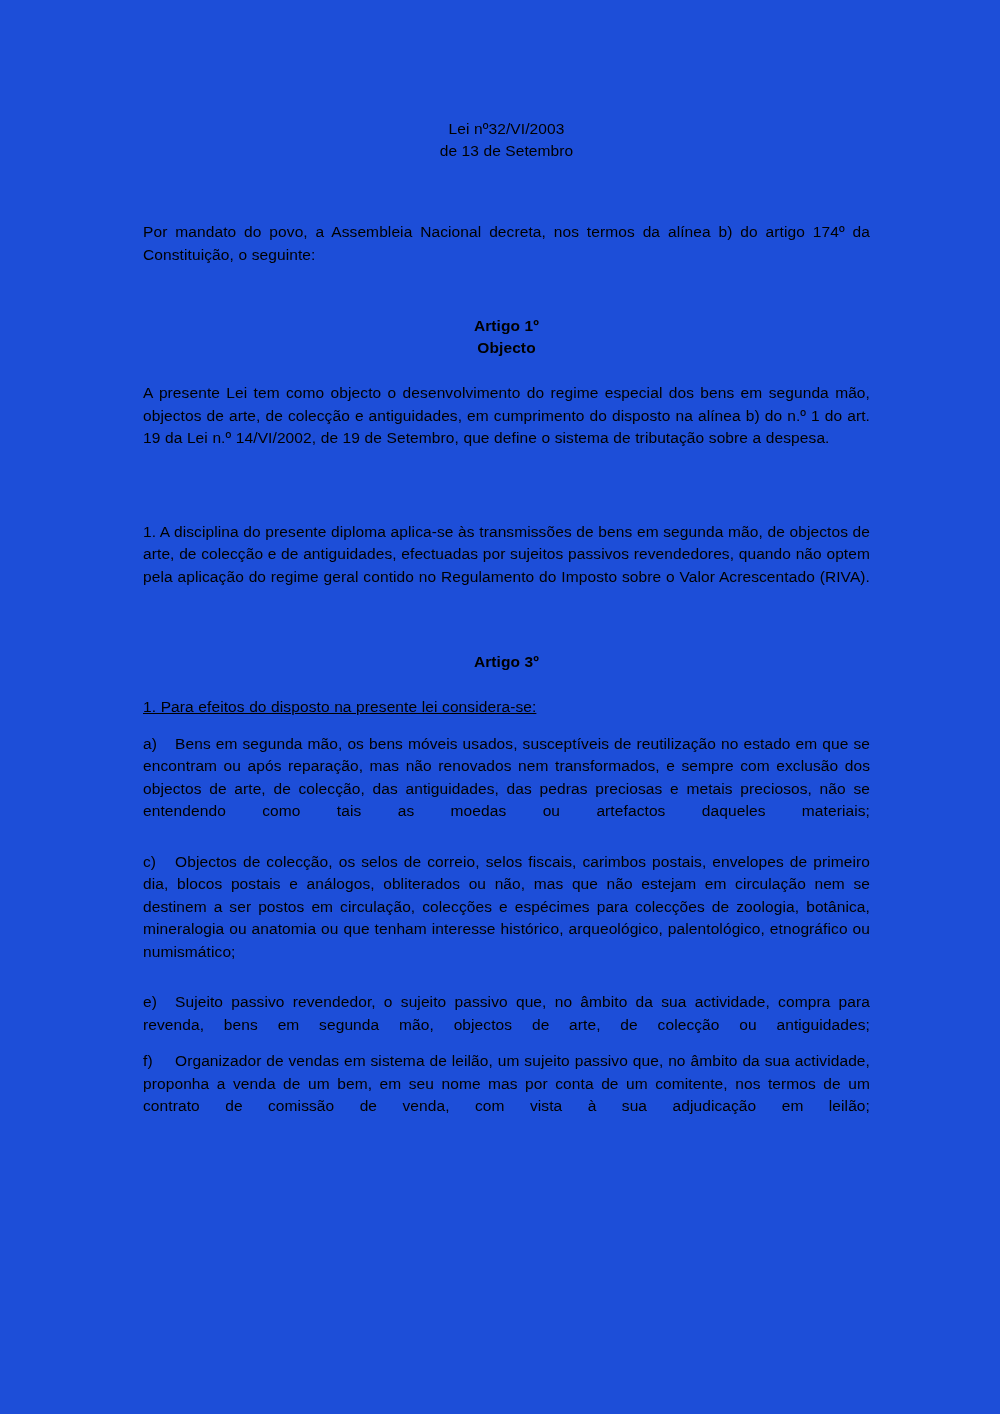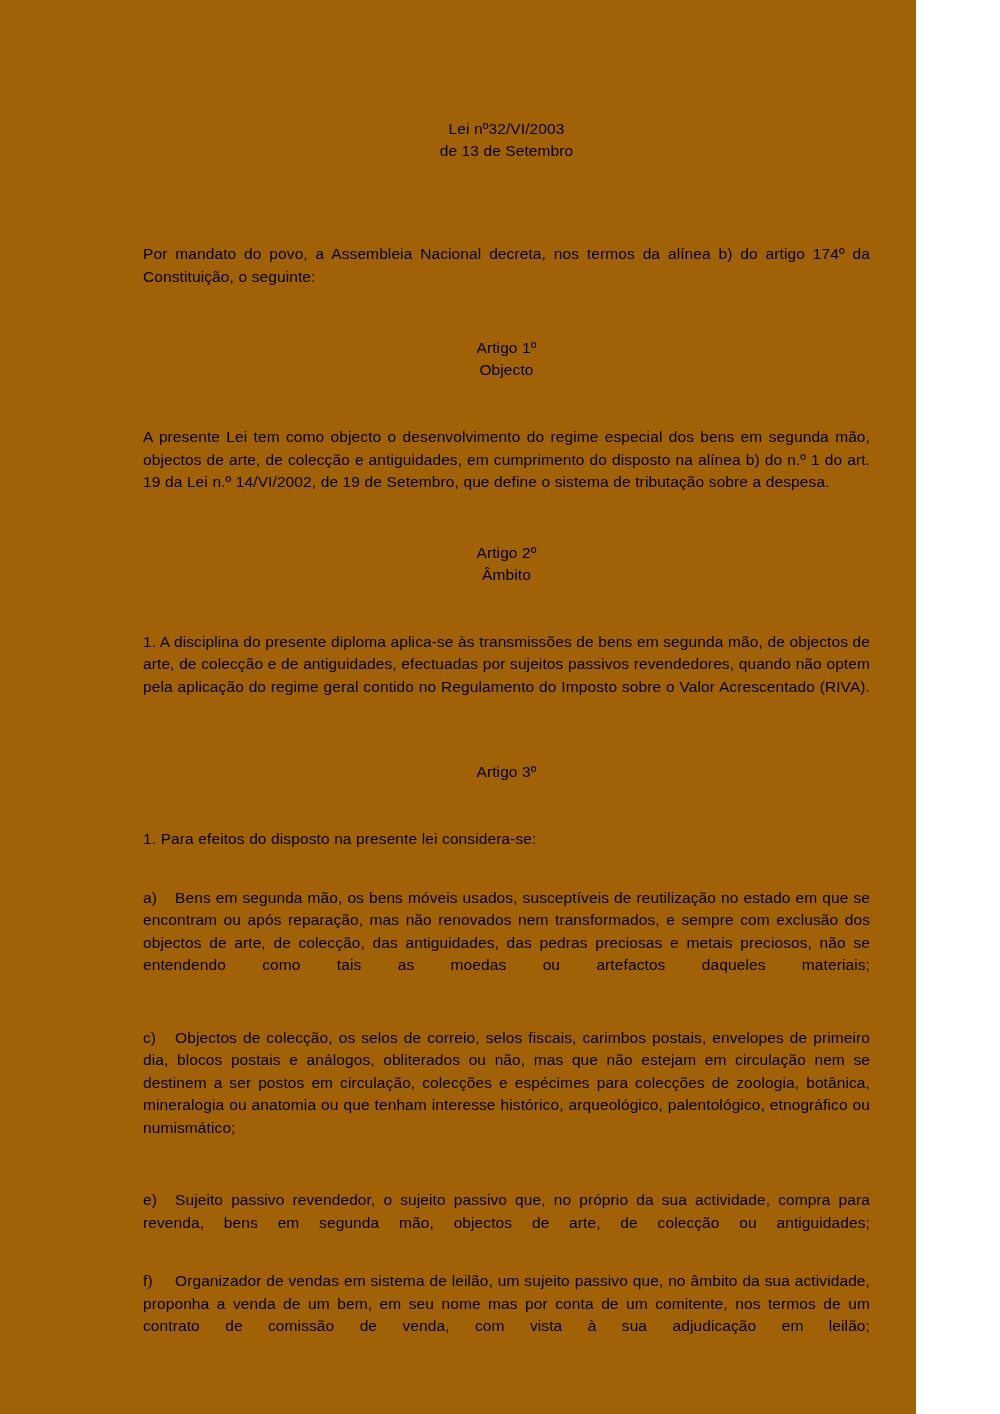--- a/index.html
+++ b/index.html
@@ -9,23 +9,23 @@
   }
   body {
     width: 1000px;
     height: 1414px;
     font-family: "Liberation Sans", sans-serif;
     color: #000000;
     -webkit-font-smoothing: antialiased;
   }
   .page {
     position: relative;
-    width: 916px;
+    width: 1000px;
     height: 1414px;
-    background: #a16207;
+    background: #1d4ed8;
     box-sizing: border-box;
     padding: 8px;
     overflow: hidden;
   }
   .content {
     position: absolute;
     left: 143px;
     top: 0;
     width: 727px;
   }
@@ -46,38 +46,39 @@
   .article-heading {
     text-align: center;
     font-size: 15.5px;
     line-height: 22px;
     letter-spacing: 0.1px;
   }
   .article-heading .art-num,
   .article-heading .art-title {
     display: block;
     text-align: center;
+    font-weight: bold;
   }
 
   
   .para {
     font-size: 15.5px;
     line-height: 22.5px;
     text-align: justify;
     letter-spacing: 0.1px;
     word-spacing: 0.1px;
-    margin-top: 22px;
   }
   
   .para.force-last {
     text-align-last: justify;
   }
   .para.no-justify {
     text-align: left;
     text-align-last: left;
+    text-decoration: underline;
   }
 
   
   .item .marker {
     display: inline-block;
     min-width: 14px;
   }
   .item .gap {
     display: inline-block;
     width: 18px;
@@ -115,24 +116,20 @@
       <span class="art-num">Artigo 1º</span>
       <span class="art-title">Objecto</span>
     </div>
 
     <div class="sp-a1body"></div>
 
     <div class="para">A presente Lei tem como objecto o desenvolvimento do regime especial dos bens em segunda mão, objectos de arte, de colecção e antiguidades,  em cumprimento do disposto  na alínea b) do n.º 1 do art. 19 da Lei n.º 14/VI/2002, de 19 de Setembro, que define o sistema de tributação sobre a despesa.</div>
 
     <div class="sp-a2head"></div>
 
-    <div class="article-heading">
-      <span class="art-num">Artigo 2º</span>
-      <span class="art-title">Âmbito</span>
-    </div>
 
     <div class="sp-a2body"></div>
 
     <div class="para force-last">1. A disciplina do presente diploma aplica-se às transmissões de bens em segunda mão, de objectos de arte, de colecção e de antiguidades, efectuadas por sujeitos passivos revendedores, quando não optem pela aplicação do regime geral contido no Regulamento do Imposto sobre o Valor Acrescentado (RIVA).</div>
 
     <div class="sp-a2p2"></div>
 
 
     <div class="sp-a3head"></div>
 
@@ -153,20 +150,20 @@
 
     <div class="sp-item"></div>
 
     <div class="para item force-last"><span class="marker">c)</span><span class="gap"></span><span>Objectos de colecção, os selos de correio, selos fiscais, carimbos postais, envelopes de primeiro dia, blocos postais e análogos, obliterados ou não, mas que não estejam em circulação nem se destinem a ser postos em circulação, colecções e espécimes para colecções de zoologia, botânica, mineralogia ou anatomia ou que tenham interesse histórico, arqueológico, palentológico, etnográfico ou numismático;</span></div>
 
     <div class="sp-item"></div>
 
 
     <div class="sp-item"></div>
 
-    <div class="para item force-last"><span class="marker">e)</span><span class="gap"></span><span>Sujeito passivo revendedor, o sujeito passivo que, no próprio da sua actividade, compra para revenda, bens em segunda mão, objectos de arte, de colecção ou antiguidades;</span></div>
+    <div class="para item force-last"><span class="marker">e)</span><span class="gap"></span><span>Sujeito passivo revendedor, o sujeito passivo que, no âmbito da sua actividade, compra para revenda, bens em segunda mão, objectos de arte, de colecção ou antiguidades;</span></div>
 
     <div class="sp-item"></div>
 
     <div class="para item force-last"><span class="marker">f)</span><span class="gap"></span><span>Organizador de vendas em sistema de leilão, um sujeito passivo que, no âmbito da sua actividade, proponha a venda de um bem, em seu nome mas por conta de um comitente, nos termos de um contrato de comissão de venda, com vista à sua adjudicação em leilão;</span></div>
 
   </div>
 </div>
 
 </body></html>

